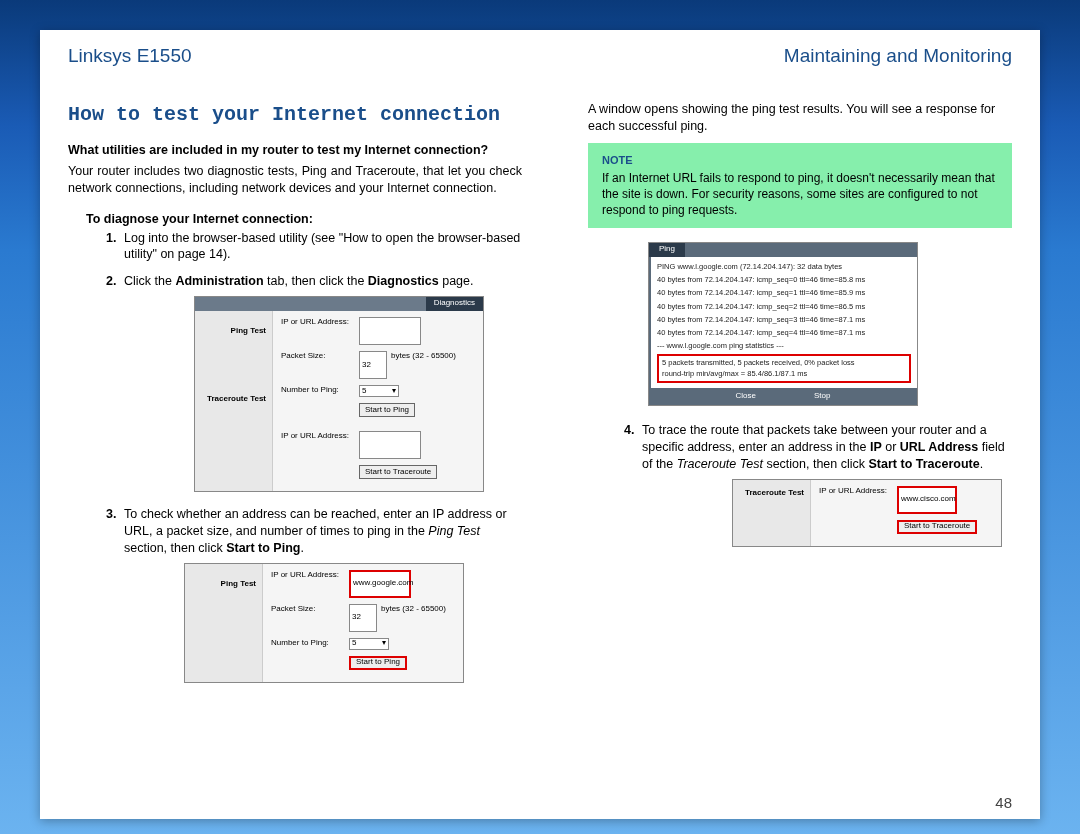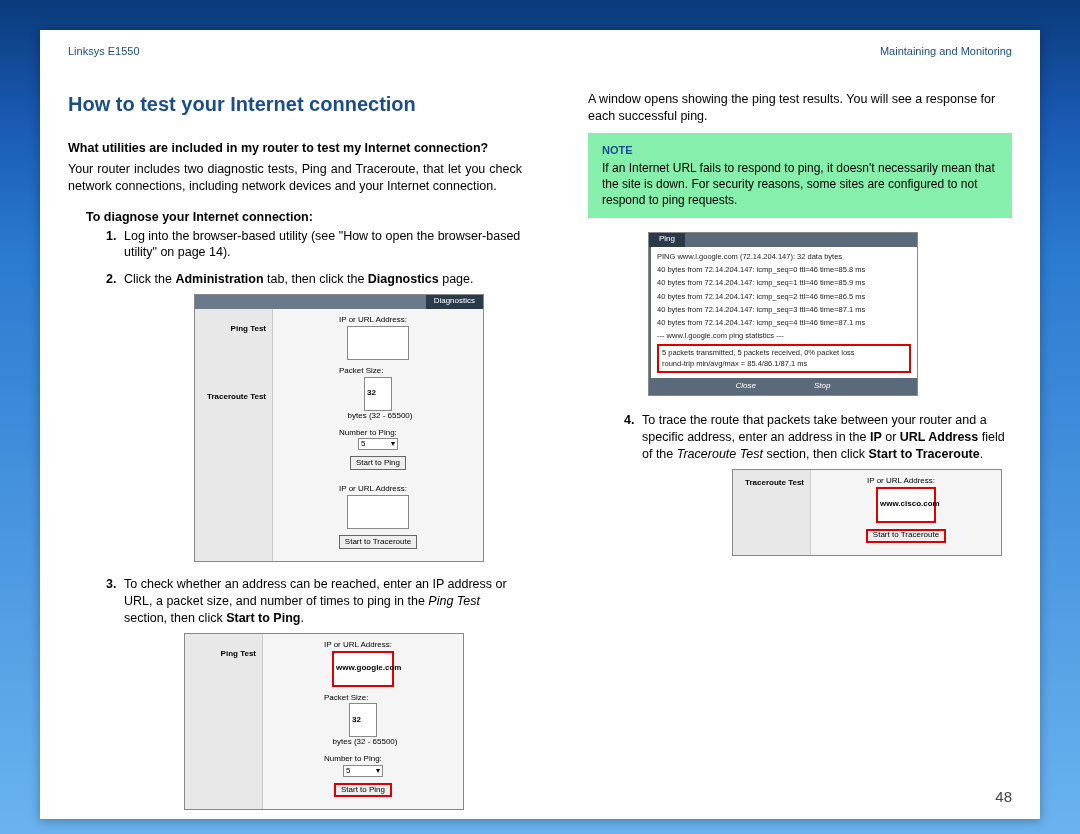--- a/index.html
+++ b/index.html
@@ -17,31 +17,31 @@
     right: 40px;
     bottom: 15px;
     background: #fff;
     box-shadow: 0 2px 10px rgba(0,0,0,0.3);
     padding: 15px 28px 20px 28px;
   }
   .header {
     display: flex;
     justify-content: space-between;
     color: #1a4e8a;
-    font-size: 11px;
+    font-size: 19px;
     font-weight: 400;
     padding-bottom: 4px;
   }
   .columns {
     display: flex;
     gap: 36px;
     margin-top: 30px;
   }
   .col { flex: 1; font-size: 12.5px; color: #000; line-height: 1.35; }
-  h2 { color: #1a4e8a; font-size: 20px; font-weight: 600; margin-bottom: 22px; }
+  h2 { color: #1a4e8a; font-size: 20px; font-weight: 600; margin-bottom: 14px; font-family: Liberation Mono, monospace; }
   .q { font-weight: 700; margin-bottom: 4px; text-align: justify; }
   .body-text { text-align: justify; margin-bottom: 14px; }
   .subhead { font-weight: 700; margin-left: 18px; margin-bottom: 2px; }
   .breadcrumb { font-style: italic; color: #555; margin-left: 30px; margin-bottom: 8px; }
   ol { margin-left: 52px; }
   ol li { margin-bottom: 10px; padding-left: 4px; }
   ol li::marker { font-weight: 700; }
   .b { font-weight: 700; }
   .i { font-style: italic; }
 
@@ -52,54 +52,54 @@
     color: #000;
     margin: 6px 0 14px 70px;
     width: 290px;
   }
   .tab-bar { background: #6b7a8a; height: 14px; display:flex; justify-content:flex-end; }
   .tab-on { background: #2b3a4a; color:#fff; padding:1px 8px; font-size:8px; }
   .panel { display:flex; }
   .side { width: 78px; background: #e8e8e8; text-align:right; padding: 5px 6px 5px 0; font-size:8px; font-weight:700; border-right:1px solid #ccc;}
   .side .sec { margin: 10px 0 3px 0; }
   .fields { flex:1; padding: 6px 8px; background:#f5f5f5;}
-  .frow { display:flex; align-items:center; margin-bottom:6px; font-size:8px;flex-direction:column; }
+  .frow { display:flex; align-items:flex-start; margin-bottom:6px; font-size:8px; }
   .flabel { width: 78px; }
-  .txtbox { border:1px solid #888; background:#fff; height:28px; width:62px; font-size:8px; padding:16px 2px; display:flex; align-items:center;font-weight:bold; }
+  .txtbox { border:1px solid #888; background:#fff; height:28px; width:62px; font-size:8px; padding:8px 2px; display:flex; align-items:center; }
   .sel { border:1px solid #888; background:#fff; height:12px; width:40px; font-size:8px; padding:0 2px; display:flex; align-items:center; justify-content:space-between; }
   .btn { border:1px solid #666; background:#eee; height:14px; font-size:8px; padding:0 5px; display:inline-flex; align-items:center; }
   .hl-red { border:2px solid #d00 !important; }
   .note-box { background:#86efac; padding:10px 14px; margin: 8px 0 14px 30px; font-size:12px; }
   .note-title { color:#1a4e8a; font-weight:700; font-size:11px; margin-bottom:2px; }
 
   .ping-window {
     border:1px solid #888;
     width: 270px;
     margin: 6px 0 16px 90px;
     font-size: 8px;
   }
   .pw-top { background:#5a6a7a; height:14px; display:flex; }
   .pw-tab { background:#2b3a4a; color:#fff; padding:1px 10px; font-size:8px; }
   .pw-body { background:#fff; border-left:2px solid #5a6a7a; padding:5px 6px; }
   .pw-line { font-size:7.5px; margin-bottom:3px; color:#222; }
   .stats-box { border:2px solid #d00; padding:2px 3px; margin-top:2px;}
-  .pw-btns { background:#5a6a7a; display:flex; justify-content:center; gap:30px; padding:3px 0;font-style:italic; }
+  .pw-btns { background:#5a6a7a; display:flex; justify-content:center; gap:30px; padding:3px 0; }
   .pw-btn { background:#5a6a7a; color:#fff; border:none; font-size:8px; padding:0 14px; }
 
   .trace-shot {
     border:1px solid #888;
     width: 270px;
     margin: 6px 0 14px 90px;
     display:flex;
     font-size:8px;
   }
   .trace-side { width:78px; background:#e8e8e8; text-align:right; padding:8px 6px; font-weight:700; font-size:8px; border-right:1px solid #ccc;}
   .trace-fields { flex:1; background:#f5f5f5; padding:6px 8px; }
 
-  .page-num { position:absolute; bottom:14px; right:28px; font-size:15px; color:#444; }
+  .page-num { position:absolute; bottom:8px; right:28px; font-size:15px; color:#444; }
 </style>
 </head>
 <body>
 
 <div class="page">
   <div class="header">
     <span>Linksys E1550</span>
     <span>Maintaining and Monitoring</span>
   </div>
 

